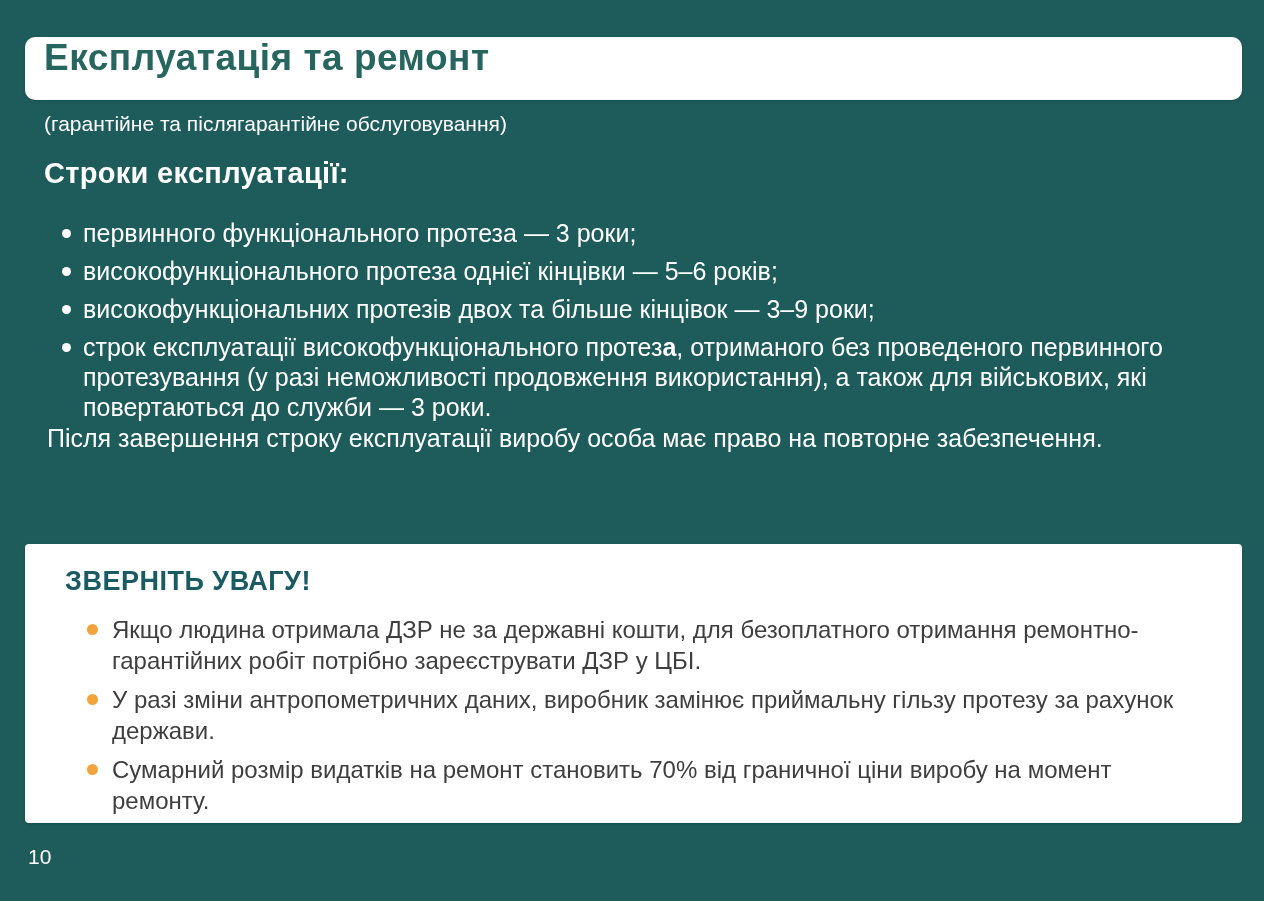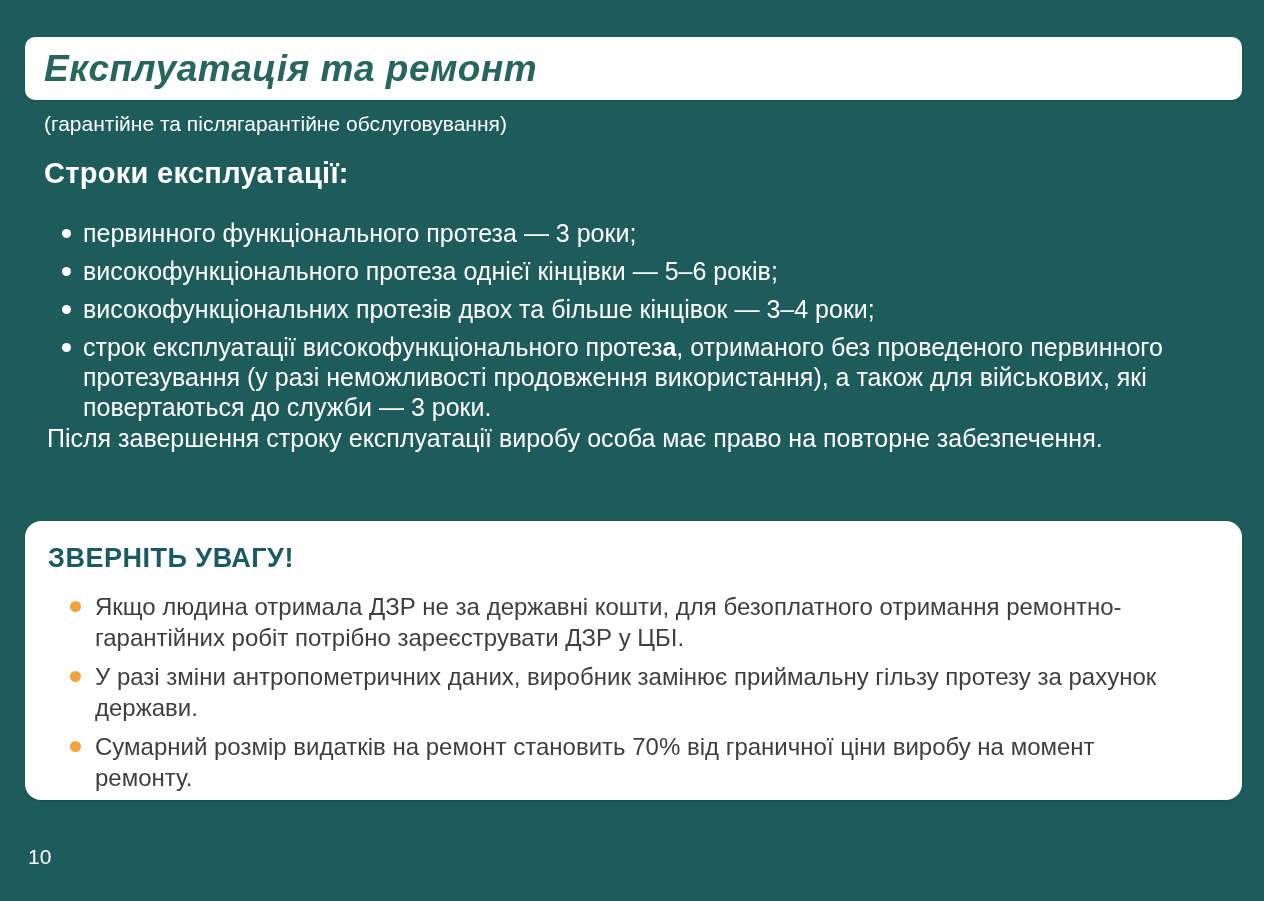--- a/index.html
+++ b/index.html
@@ -22,23 +22,21 @@
   
   .title-bar {
     position: absolute;
     left: 25px;
     top: 37px;
     width: 1217px;
     height: 63px;
     background: #FFFFFF;
     border-radius: 10px;
     display: flex;
-    align-items: center;
     box-shadow: 0 1px 3px rgba(0,0,0,0.15);
-    font-style: italic;
   }
   .title-bar h1 {
     margin: 0;
     padding: 0 0 0 19px;
     font-size: 37px;
     font-weight: bold;
     color: var(--title-text, #27655F);
     letter-spacing: 0.5px;
   }
 
@@ -103,27 +101,27 @@
     margin: 0;
     font-size: 25px;
     line-height: 31px;
     color: var(--light-text, #FFFFFF);
   }
 
   
   .notice-card {
     position: absolute;
     left: 25px;
-    top: 521px;
+    top: 544px;
     width: 1217px;
     height: 279px;
     background: #FFFFFF;
-    border-radius: 16px;
+    border-radius: 4px;
     box-sizing: border-box;
-    padding: 22px 40px 0 23px;
+    padding: 22px 40px 0 40px;
     box-shadow: 0 1px 3px rgba(0,0,0,0.15);
   }
   .notice-card h3 {
     margin: 0 0 17px 0;
     font-size: 27px;
     font-weight: bold;
     color: var(--notice-heading, #1A5B63);
     letter-spacing: 0.5px;
   }
   .notice-list {
@@ -176,21 +174,21 @@
     <li>
       <span class="dot"></span>
       <span>первинного функціонального протеза — 3 роки;</span>
     </li>
     <li>
       <span class="dot"></span>
       <span>високофункціонального протеза однієї кінцівки — 5–6 років;</span>
     </li>
     <li>
       <span class="dot"></span>
-      <span>високофункціональних протезів двох та більше кінцівок — 3–4 роки;</span>
+      <span>високофункціональних протезів двох та більше кінцівок — 3–9 роки;</span>
     </li>
     <li>
       <span class="dot"></span>
       <span>строк експлуатації високофункціонального протез</span><b>а</b><span>, отриманого без проведеного первинного протезування (у разі неможливості продовження використання), а також для військових, які повертаються до служби — 3 роки.</span>
     </li>
   </ul>
 
   <p class="paragraph">Після завершення строку експлуатації виробу особа має право на повторне забезпечення.</p>
 
   <div class="notice-card">

